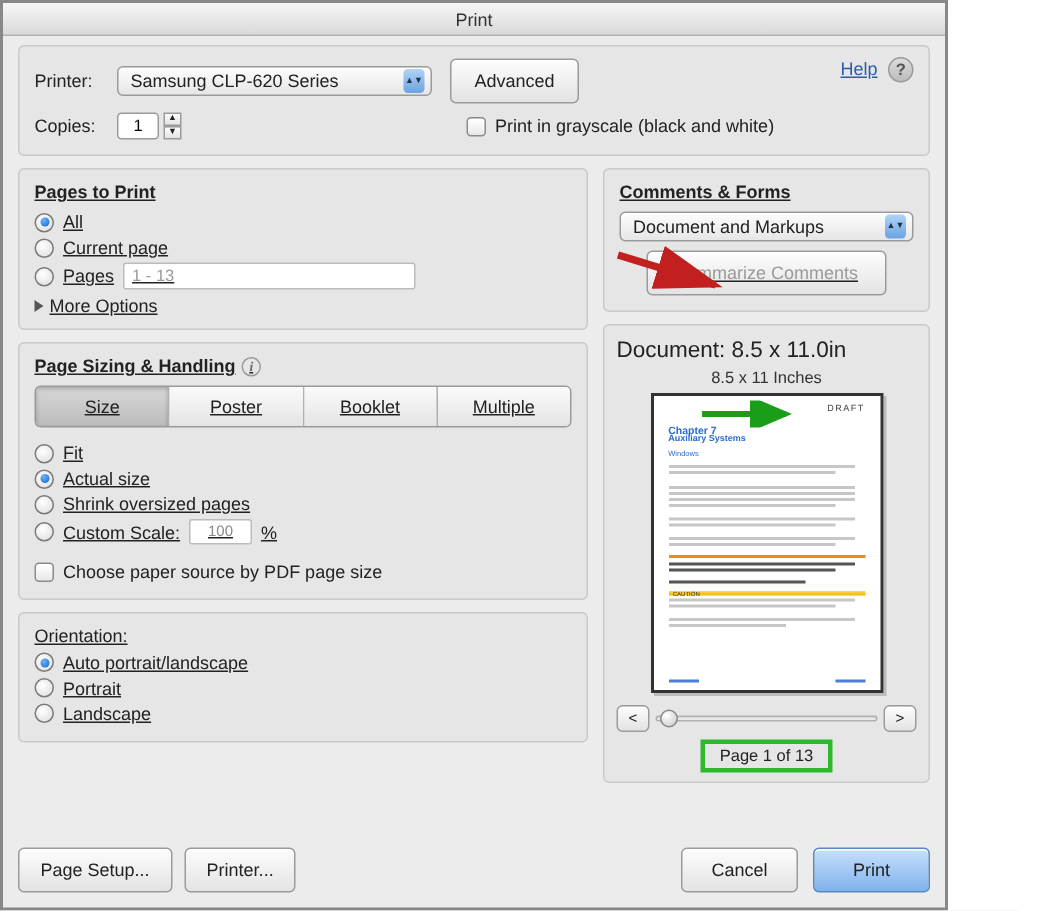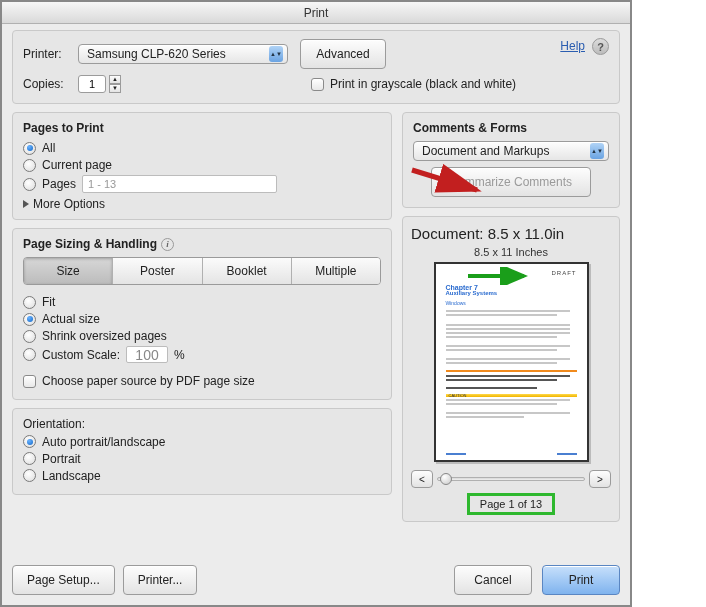--- a/index.html
+++ b/index.html
@@ -21,37 +21,37 @@
   .spinner .arrows div { flex:1; border:1px solid #9b9b9b; background:linear-gradient(#fdfdfd,#e3e3e3); font-size:6px; line-height:7px; text-align:center; }
   .chk { display:inline-flex; align-items:center; gap:6px; }
   .chk .box { width:13px; height:13px; border:1px solid #8a8a8a; border-radius:3px; background:linear-gradient(#fff,#e8e8e8); box-shadow: inset 0 1px 1px #fff; }
   .help-link { position:absolute; right:34px; top:8px; color:#2a5db0; text-decoration:underline; }
   .help-badge { position:absolute; right:10px; top:7px; width:17px; height:17px; border-radius:50%; background:linear-gradient(#dcdcdc,#bcbcbc); border:1px solid #999; display:flex; align-items:center; justify-content:center; font-weight:bold; font-size:11px; color:#555; }
 
   .main { display:flex; gap:10px; }
   .left-col { flex: 1 1 auto; }
   .right-col { width: 218px; flex: 0 0 218px; }
 
-  .panel { background:#e6e6e6; border:1px solid #c9c9c9; border-radius:4px; padding:8px 10px; margin-bottom:8px; position:relative; }
+  .panel { background:#e6e6e6; border:1px solid #c9c9c9; border-radius:4px; padding:8px 10px; margin-bottom:8px; position:relative;text-decoration:underline; }
   .panel-title { font-weight:bold; margin-bottom:6px; display:flex; align-items:center; gap:4px; }
   .info-icon { width:13px; height:13px; border-radius:50%; border:1px solid #9a9a9a; display:inline-flex; align-items:center; justify-content:center; font-size:9px; color:#666; font-style:italic; font-family:Georgia,serif;}
 
   .radio-row { display:flex; align-items:center; gap:6px; margin: 3px 0; }
   .radio { width:13px; height:13px; border-radius:50%; border:1px solid #7a7a7a; background:radial-gradient(circle at 40% 35%,#fff,#dcdcdc); display:inline-flex; align-items:center; justify-content:center; }
   .radio.checked::after { content:""; width:6px; height:6px; border-radius:50%; background:radial-gradient(circle at 35% 30%,#6ab3ff,#1468c7); }
   .text-input { background:#fff; border:1px solid #bcbcbc; border-radius:2px; height:18px; padding:0 5px; font-size:11px; }
   .disclosure { display:flex; align-items:center; gap:4px; margin-top:4px; }
   .tri { width:0; height:0; border-top:4px solid transparent; border-bottom:4px solid transparent; border-left:6px solid #555; }
 
   .seg { display:flex; border:1px solid #9a9a9a; border-radius:4px; overflow:hidden; height:28px; margin:4px 0 10px 0;}
   .seg div { flex:1; display:flex; align-items:center; justify-content:center; background:linear-gradient(#fbfbfb,#e4e4e4); border-right:1px solid #b0b0b0; }
   .seg div:last-child { border-right:none; }
   .seg div.sel { background:linear-gradient(#d7d7d7,#bcbcbc); box-shadow: inset 0 1px 3px rgba(0,0,0,.25); }
 
-  .small-input { width:42px; background:#fff; border:1px solid #bcbcbc; border-radius:2px; height:17px; padding:0 4px; font-size:14px; text-align:center; color:#888; }
+  .small-input { width:42px; background:#fff; border:1px solid #bcbcbc; border-radius:2px; height:17px; padding:0 4px; font-size:10px; text-align:center; color:#888; }
 
   .preview-panel { background:#e6e6e6; border:1px solid #c9c9c9; border-radius:4px; padding:8px 8px 6px 8px; }
   .preview-caption { text-align:center; font-size:11px; margin:2px 0 4px 0; color:#333;}
   .paper { width:155px; height:200px; margin:0 auto; background:#fff; border:2px solid #333; box-shadow: 2px 2px 0 #bbb; position:relative; padding:10px 10px 6px 10px; }
   .paper .draft { position:absolute; top:6px; right:10px; font-size:6px; letter-spacing:1px; color:#444; }
   .paper .hdr1 { color:#2a6bcf; font-size:7px; font-weight:bold; }
   .paper .hdr2 { color:#2a6bcf; font-size:6px; font-weight:bold; margin-top:-1px;}
   .paper .sub { color:#2a6bcf; font-size:5px; margin:4px 0 4px 0; }
   .paper .para { height:2px; background:#c7c7c7; margin:2px 0; }
   .paper .para.s { width:85%; }

